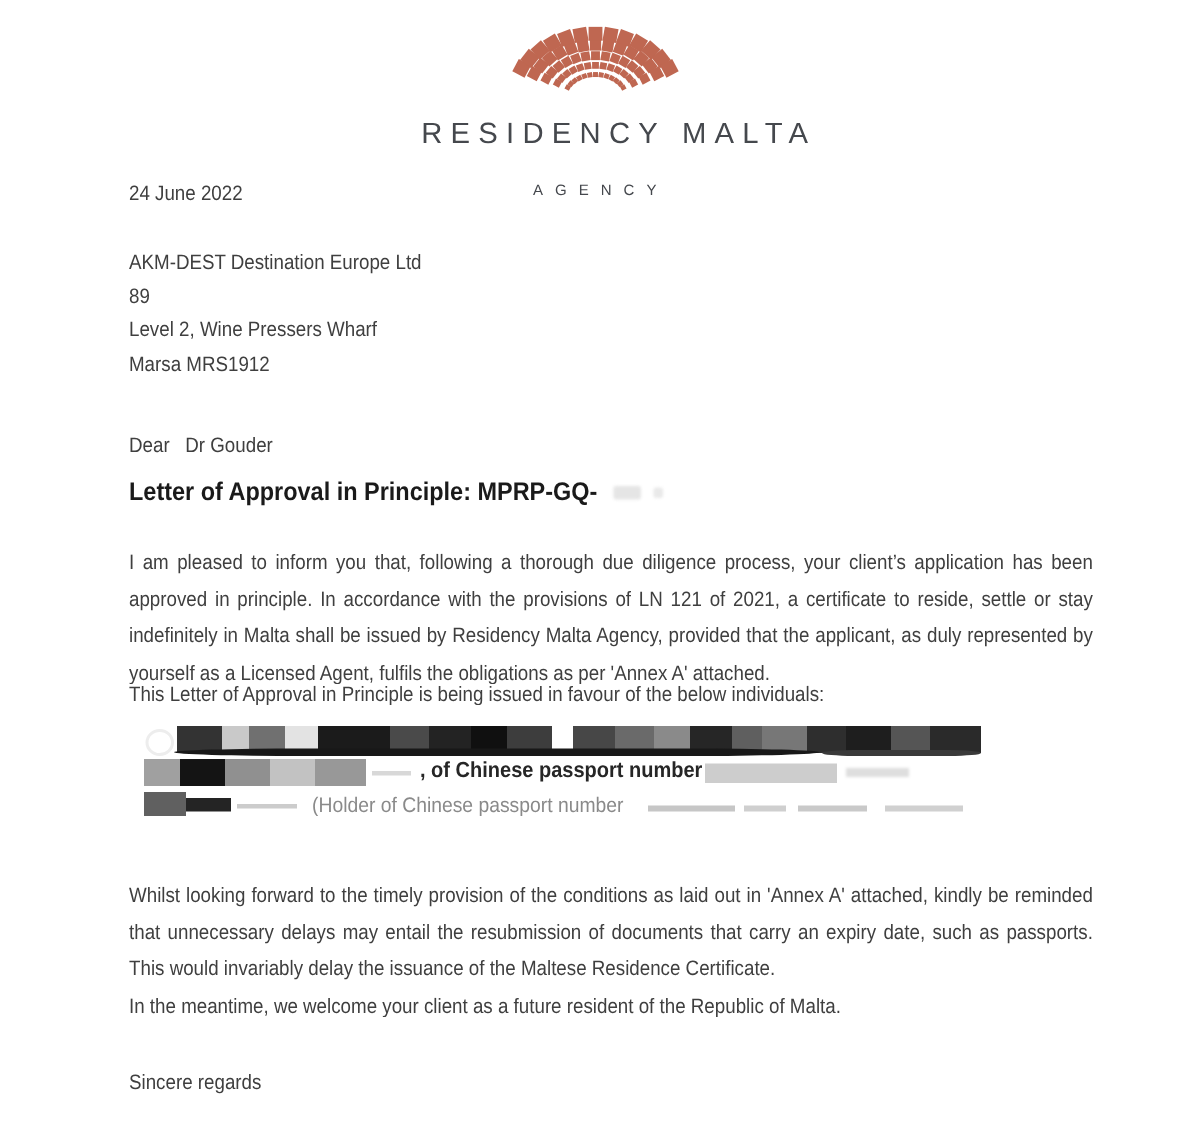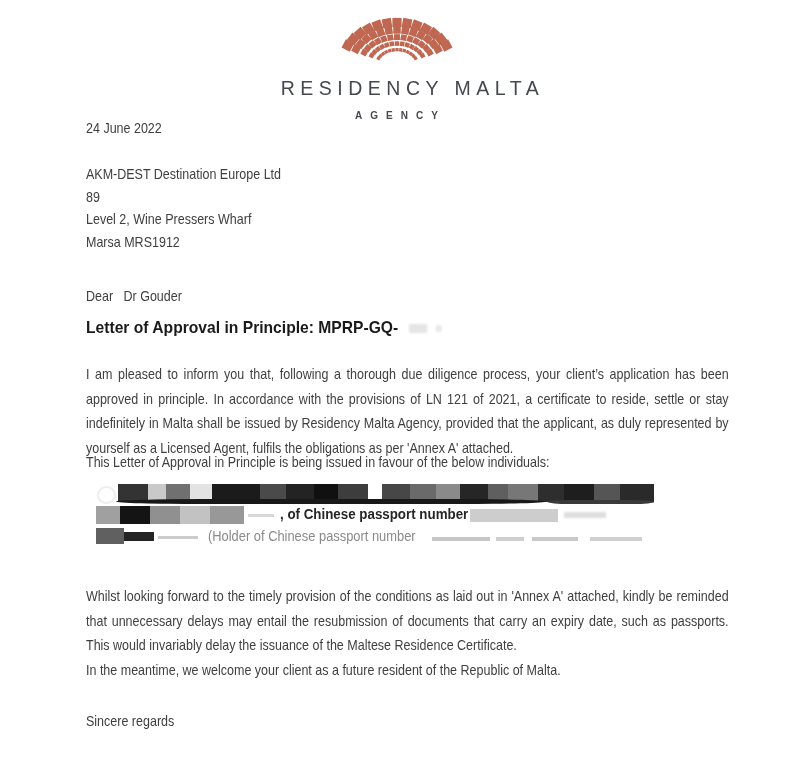--- a/index.html
+++ b/index.html
@@ -6,21 +6,21 @@
   .page{
     position:relative;width:793px;height:761px;background:#ffffff;overflow:hidden;
     font-family:"Liberation Sans", sans-serif;color:#3f3f3f;
   }
   .abs{position:absolute;}
   
   .letterhead{left:0;right:0;top:12px;text-align:center;}
   .logo-wrap{display:inline-block;width:124px;height:54px;}
   .logo-wrap svg{width:124px;height:54px;display:block;}
   .brand{margin-top:7px;font-size:19.5px;letter-spacing:5.5px;color:#45484d;font-weight:400;padding-left:32px;}
-  .brand-sub{margin-top:10px;font-size:10px;letter-spacing:8px;color:#45484d;font-weight:700;text-indent:8px;}
+  .brand-sub{margin-top:21px;font-size:10px;letter-spacing:8px;color:#45484d;font-weight:400;text-indent:8px;}
   
   .txt{font-size:13.9px;line-height:15px;color:#3f3f3f;transform:scaleX(0.9);transform-origin:0 0;white-space:nowrap;}
   .para{font-size:13.9px;line-height:24.5px;color:#3f3f3f;width:714px;text-align:justify;
         transform:scaleX(0.9);transform-origin:0 0;white-space:normal;}
   .date{left:86px;top:121px;}
   .addr{left:86px;top:167px;}
   .addr p{margin:0 0 7.5px 0;line-height:15px;}
   .addr p.addr-last{margin-top:3px;}
   .salutation{left:86px;top:289px;white-space:pre;}
   .subject{left:86px;top:318px;font-size:17px;font-weight:700;color:#1a1a1a;

